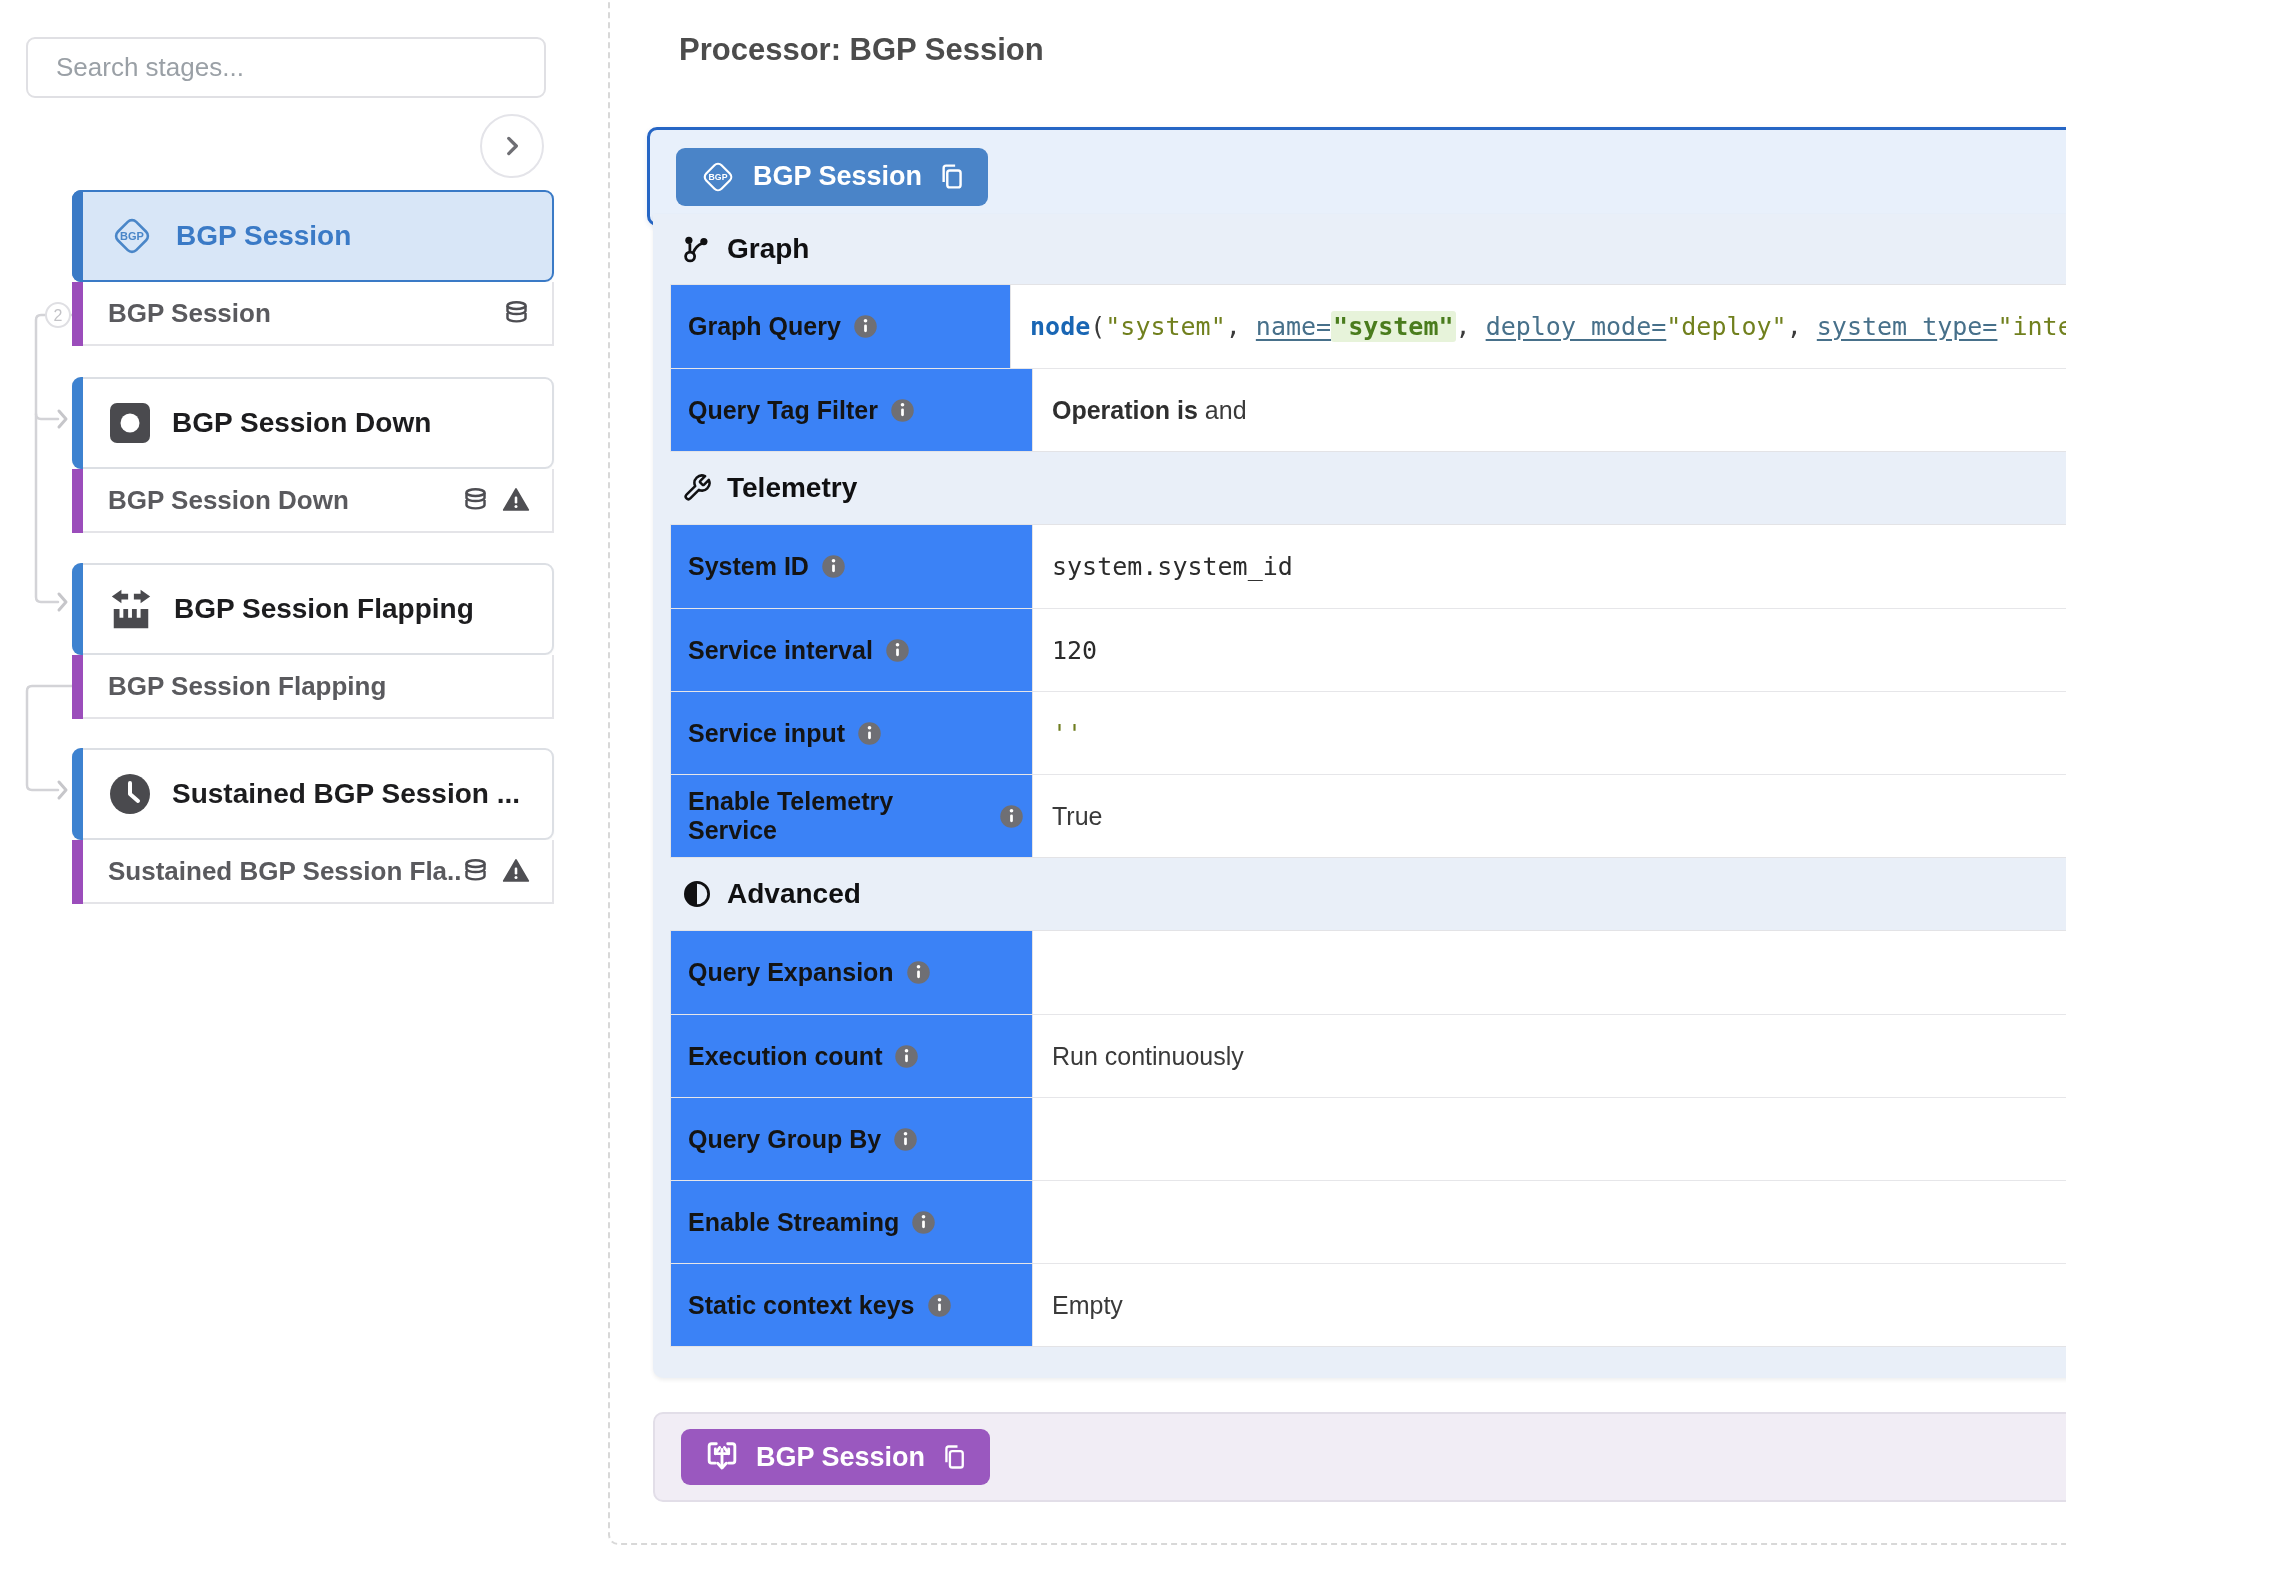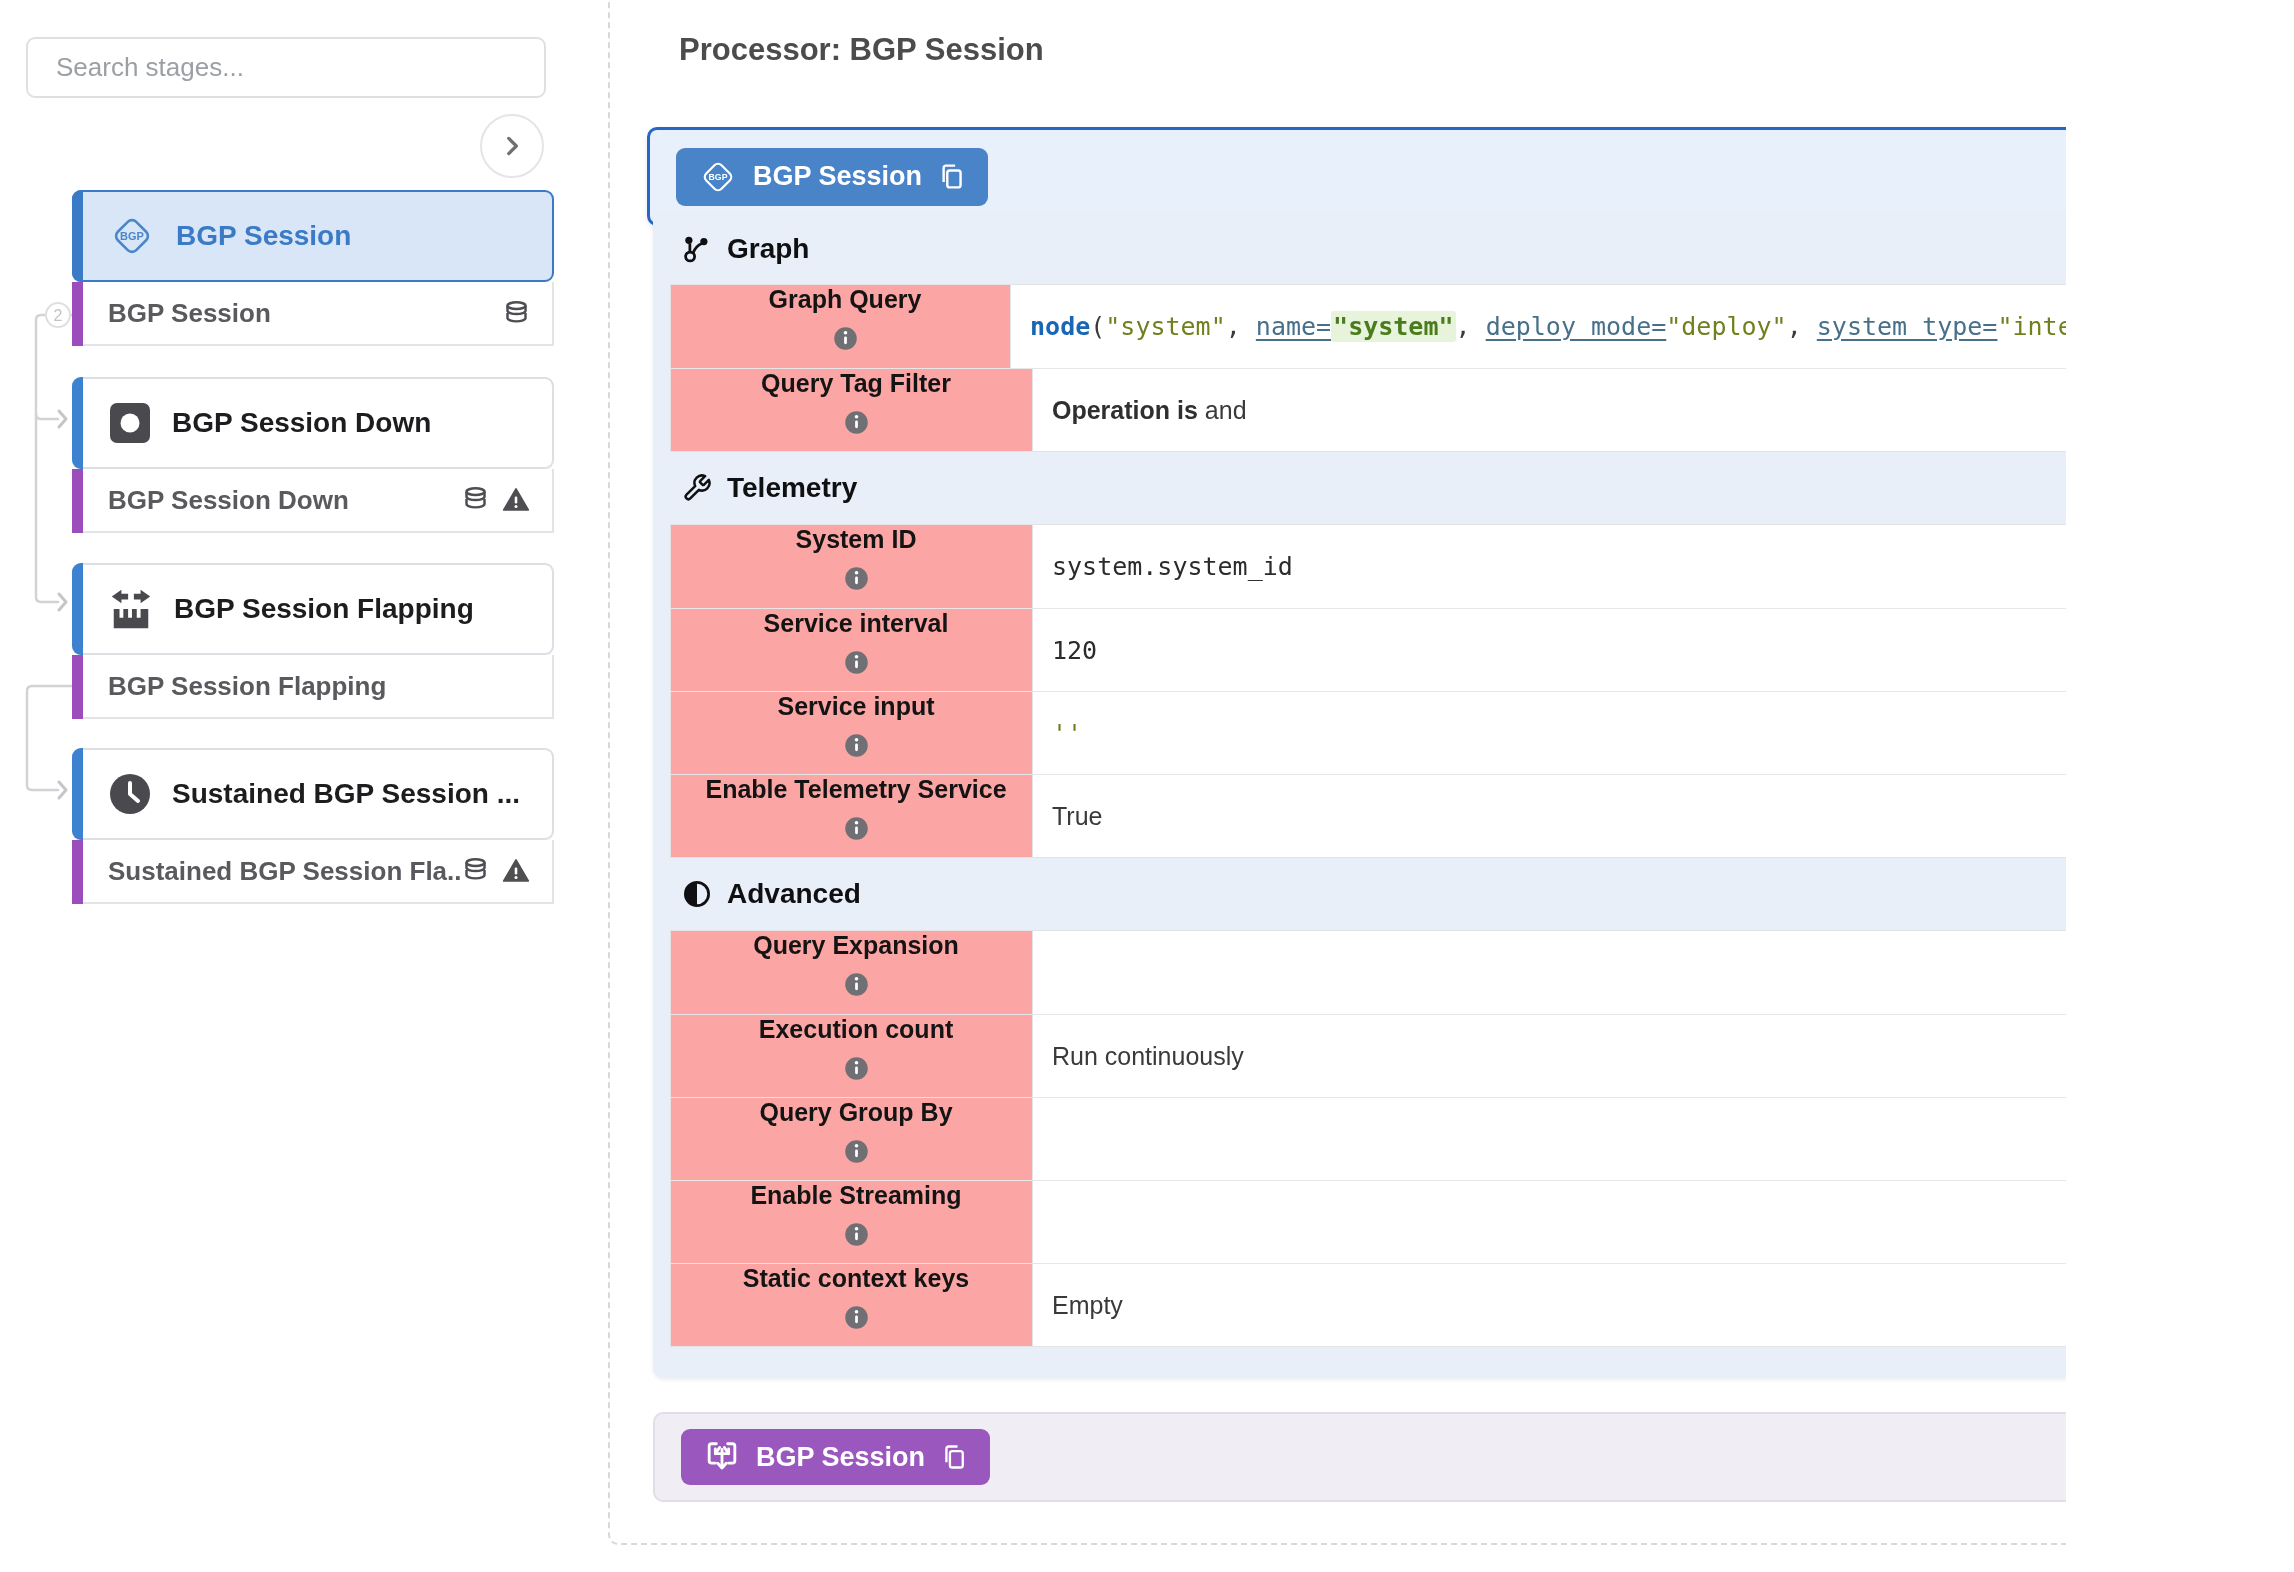--- a/index.html
+++ b/index.html
@@ -46,38 +46,38 @@
   .chip.purple{background:#9a58bf;height:56px;}
 
   .content-panel{position:absolute;left:43px;top:220px;width:1576px;height:1164px;box-sizing:border-box;
     background:#e9eff8;border-radius:0 0 10px 10px;padding:0 17px;box-shadow:0 2px 4px rgba(0,0,0,.07);}
   .section-header{display:flex;align-items:center;gap:15px;height:70px;padding-left:12px;
     font-size:28px;font-weight:700;color:#101012;}
   .section-header.tall{height:72px;}
   .rowgroup{background:#fff;border:1px solid #e3e3e6;}
   .row{display:flex;height:83px;box-sizing:border-box;}
   .row + .row{border-top:1px solid #e6e6e9;}
-  .cell-label{width:362px;box-sizing:border-box;background:#fca5a5;border-right:1px solid #e3e3e6;
+  .cell-label{width:362px;box-sizing:border-box;background:#3b82f6;border-right:1px solid #e3e3e6;
     display:flex;align-items:center;gap:12px;padding-left:17px;padding-right:8px;
-    font-size:25px;font-weight:700;color:#141414;flex-direction:column;}
+    font-size:25px;font-weight:700;color:#141414;}
   .cell-value{flex:1;display:flex;align-items:center;padding-left:19px;font-size:25px;color:#3a3a3a;}
   .mono{font-family:"DejaVu Sans Mono",monospace;font-size:25px;color:#2b2b2b;}
   .olive{color:#6f7d1f;}
   .code{font-family:"DejaVu Sans Mono",monospace;font-size:25px;color:#3a3a3a;white-space:pre;}
   .tok-kw{color:#1966b4;font-weight:bold;}
   .tok-str{color:#71801e;}
   .tok-attr{color:#47708a;text-decoration:underline;text-underline-offset:4px;}
   .tok-strhl{color:#4a7c1d;font-weight:bold;background:#e7f3da;padding:1px 2px;border-radius:3px;}
   .val-bold{font-weight:700;color:#2f2f2f;}
   .ext-link{margin-left:20px;display:flex;align-items:center;cursor:pointer;}
 
   .bottom-strip{position:absolute;left:43px;top:1418px;width:1576px;height:90px;box-sizing:border-box;
     background:#f1edf5;border:2px solid #e2dee8;border-radius:10px;display:flex;align-items:center;
     justify-content:space-between;padding:0 26px;}
-  .icon{display:inline-flex;align-items:flex-start;justify-content:center;flex:none;}
+  .icon{display:inline-flex;align-items:center;justify-content:center;flex:none;}
 </style>
 </head>
 <body>
 
 <div class="canvas">
 
   <input class="search-input" type="text" placeholder="Search stages..." style="">
 
   <div class="collapse-btn">
     <span class="icon">

